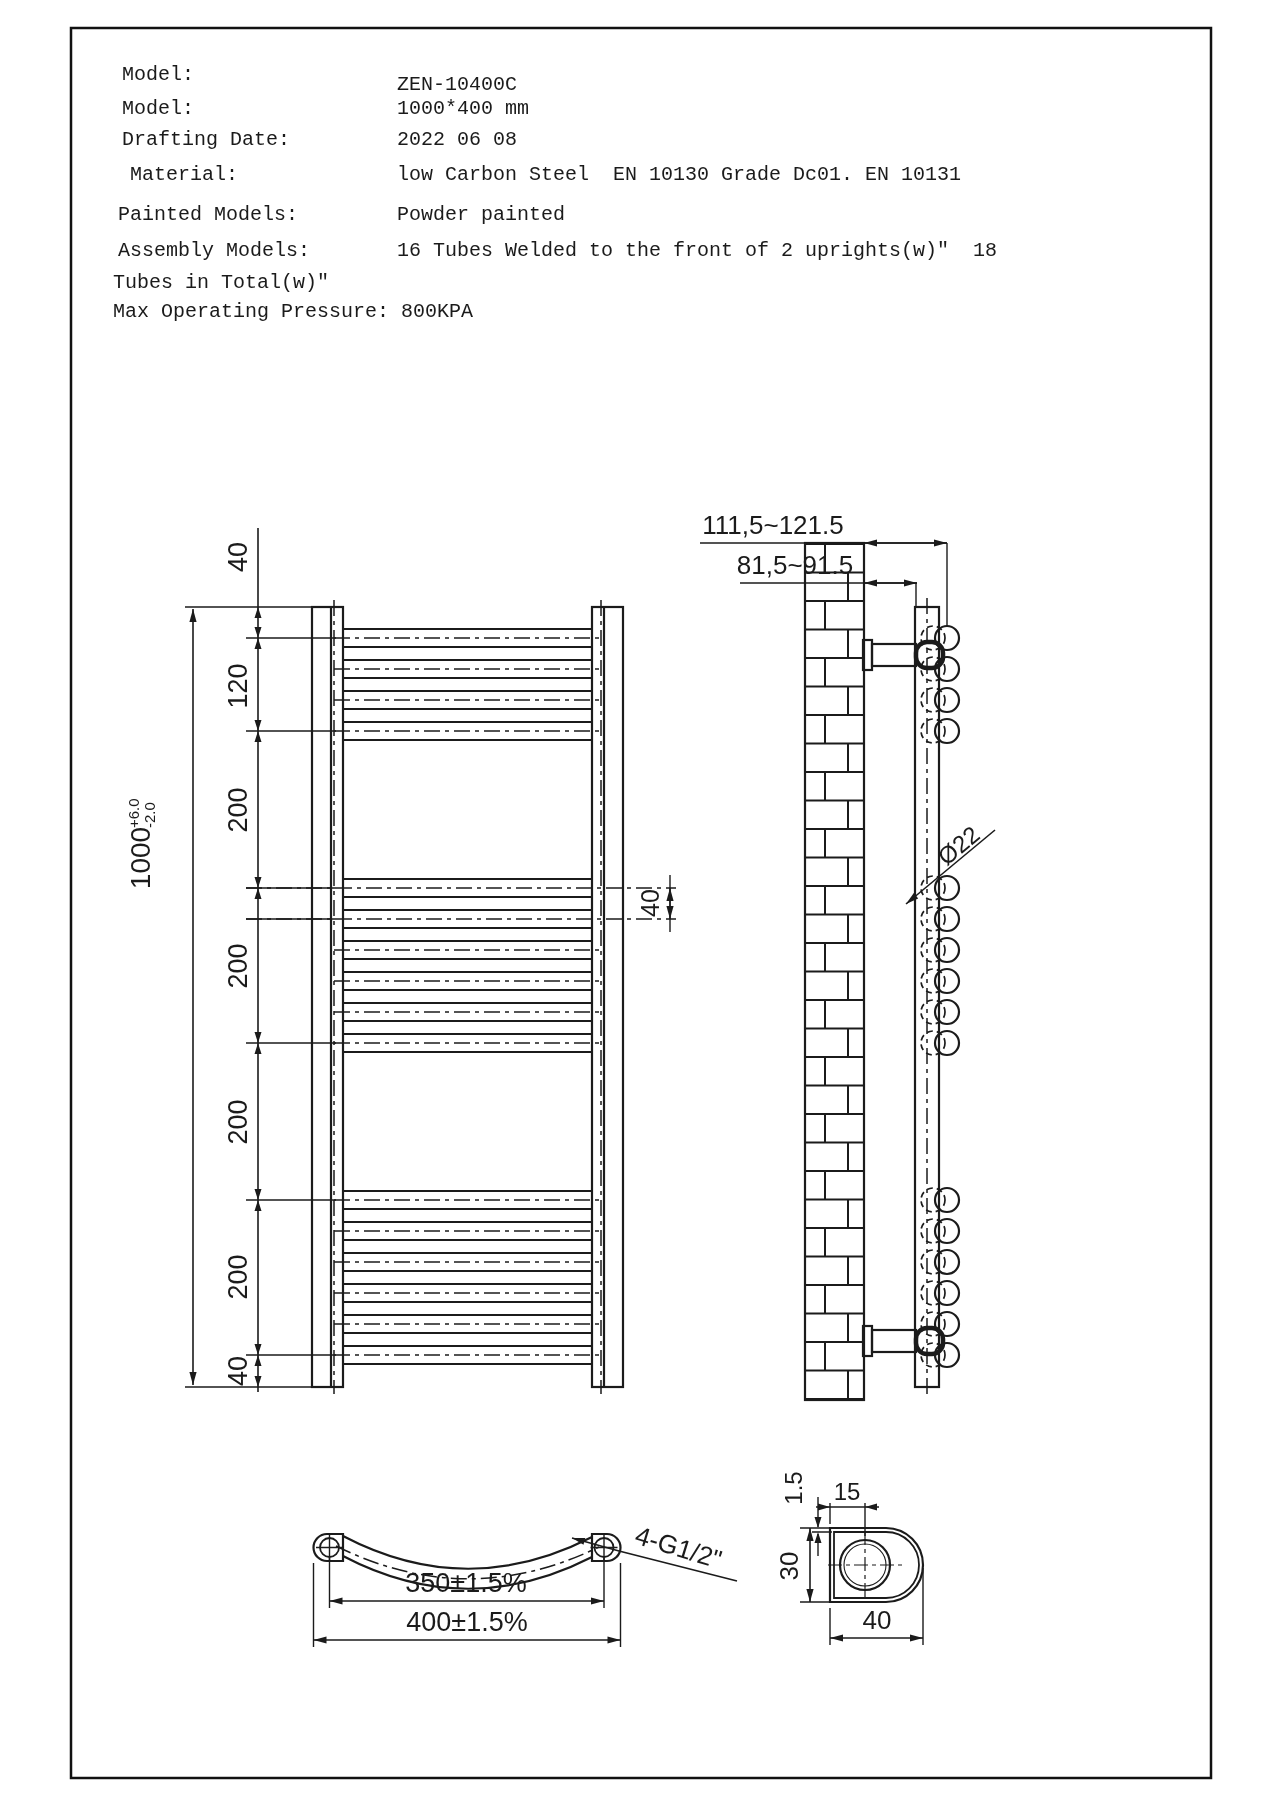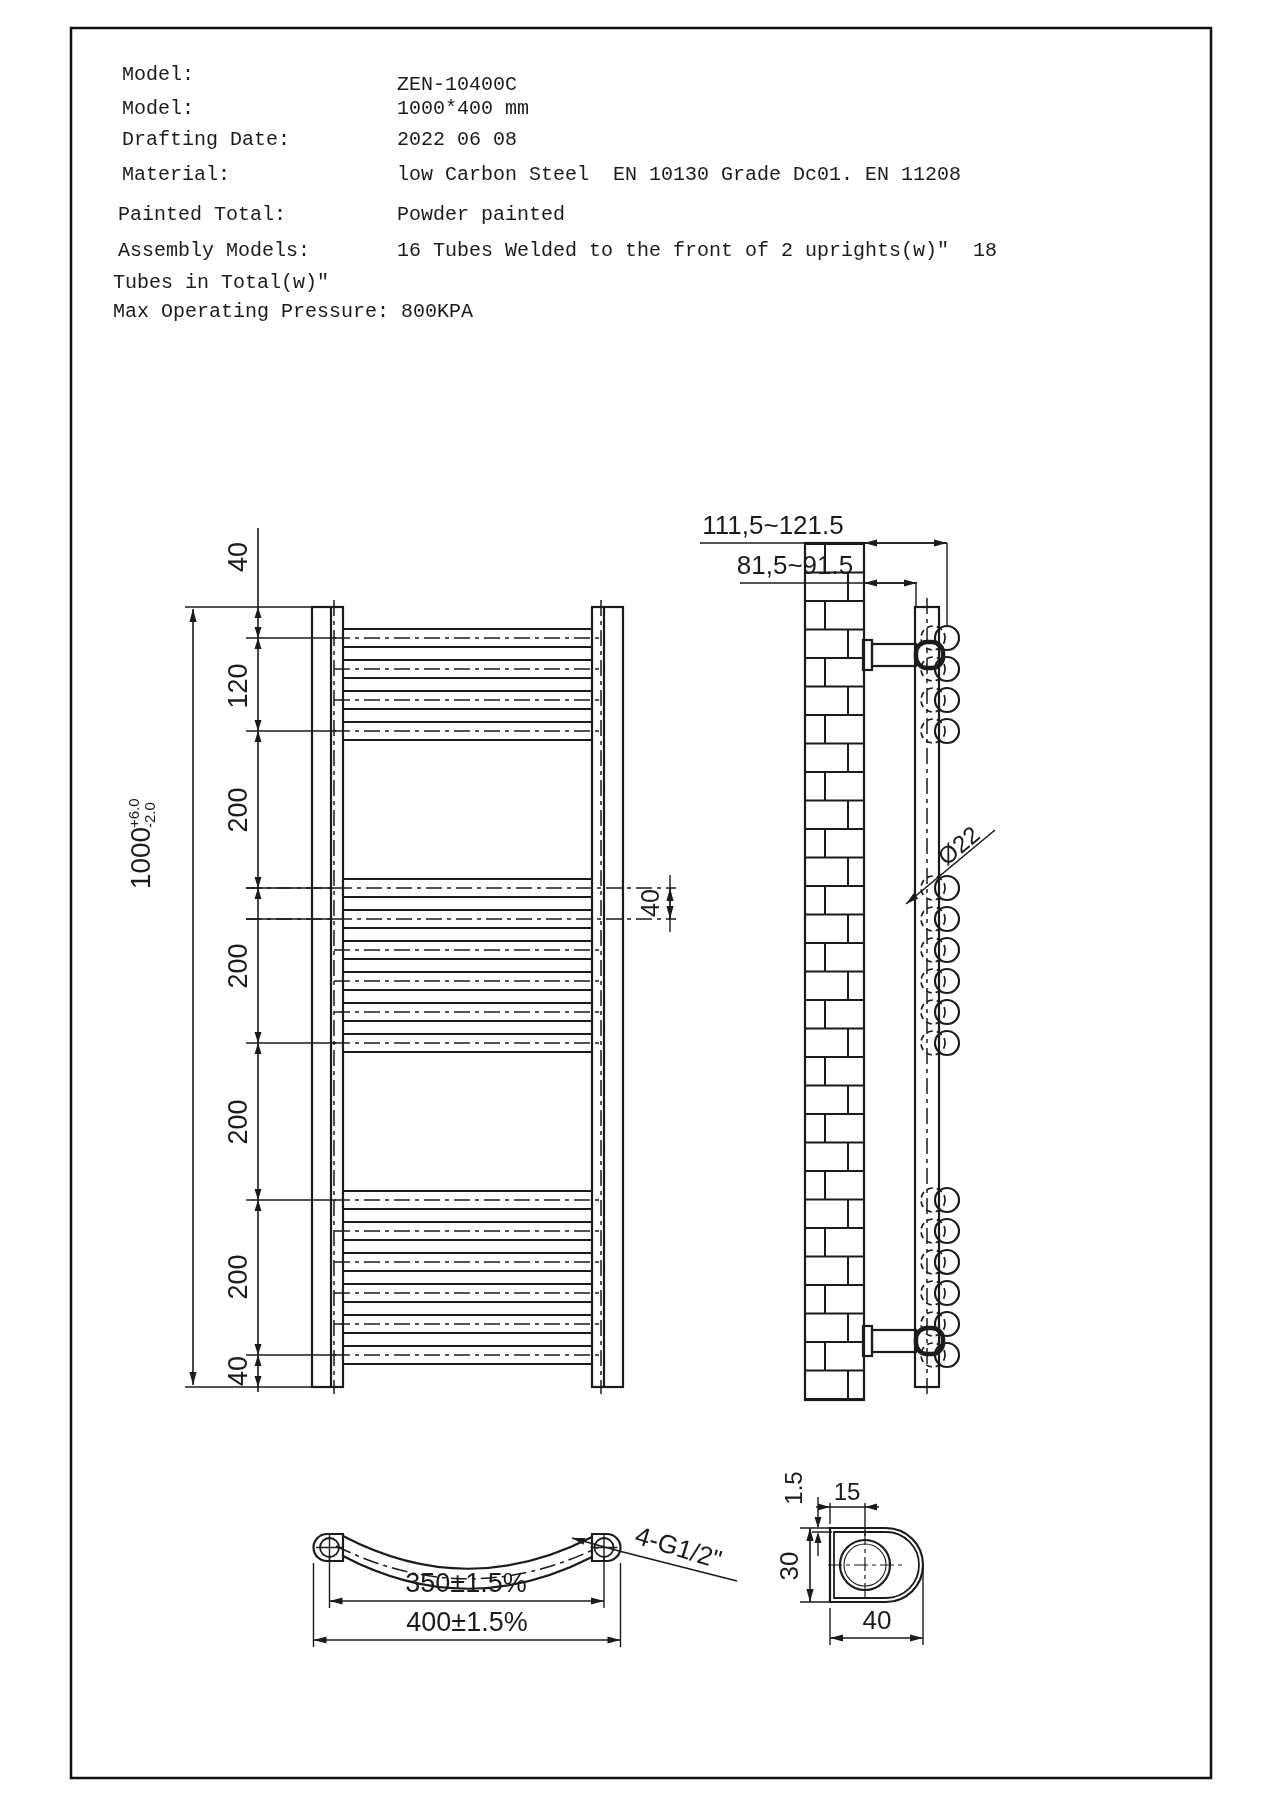--- a/index.html
+++ b/index.html
@@ -15,23 +15,23 @@
 
 <div id="page">
 
   <div>
     <div class="meta" style="left:122px;top:63px">Model:</div>
     <div class="meta" style="left:397px;top:73px">ZEN-10400C</div>
     <div class="meta" style="left:122px;top:97px">Model:</div>
     <div class="meta" style="left:397px;top:97px">1000*400 mm</div>
     <div class="meta" style="left:122px;top:128px">Drafting Date:</div>
     <div class="meta" style="left:397px;top:128px">2022 06 08</div>
-    <div class="meta" style="left:122px;top:163px">Material:</div>
-    <div class="meta" style="left:397px;top:163px">low Carbon Steel  EN 10130 Grade Dc01. EN 11208</div>
-    <div class="meta" style="left:118px;top:203px">Painted Total:</div>
+    <div class="meta" style="left:130px;top:163px">Material:</div>
+    <div class="meta" style="left:397px;top:163px">low Carbon Steel  EN 10130 Grade Dc01. EN 10131</div>
+    <div class="meta" style="left:118px;top:203px">Painted Models:</div>
     <div class="meta" style="left:397px;top:203px">Powder painted</div>
     <div class="meta" style="left:118px;top:239px">Assembly Models:</div>
     <div class="meta" style="left:397px;top:239px">16 Tubes Welded to the front of 2 uprights(w)"  18</div>
     <div class="meta" style="left:113px;top:271px">Tubes in Total(w)"</div>
     <div class="meta" style="left:113px;top:300px">Max Operating Pressure: 800KPA</div>
   </div>
 
   <svg width="1273" height="1800" viewBox="0 0 1273 1800">
     <defs>
       <marker id="aE" markerWidth="16" markerHeight="10" refX="14" refY="5" orient="auto" markerUnits="userSpaceOnUse">

